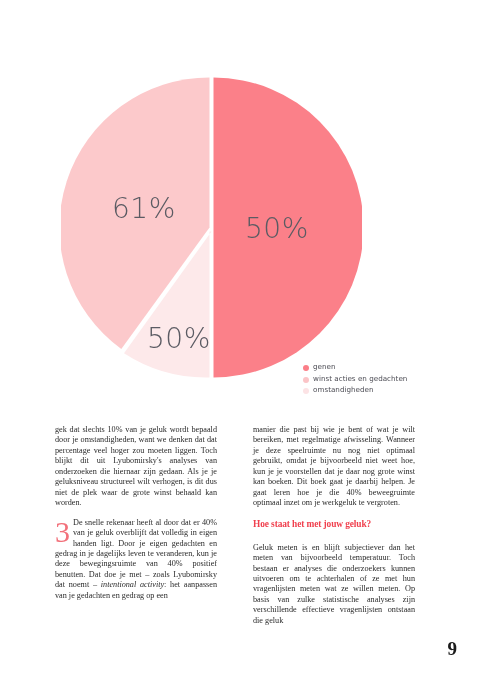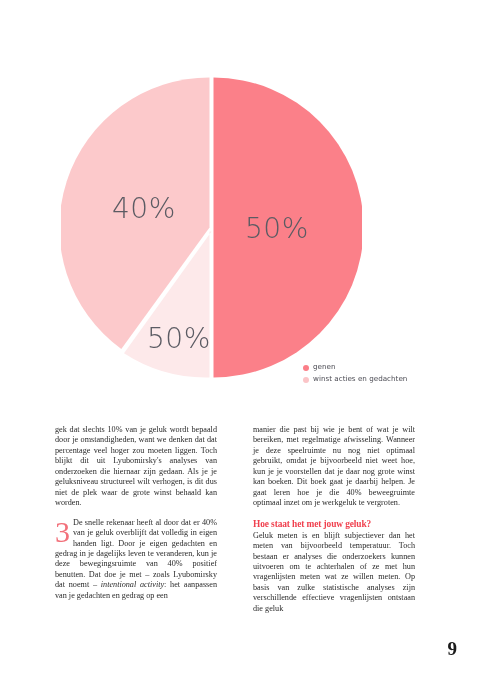--- a/index.html
+++ b/index.html
@@ -106,21 +106,21 @@
     padding-right: 3px;
     margin-top: 1px;
   }
 
   .sub-head {
     font-family: "Liberation Serif", serif;
     font-weight: bold;
     font-size: 9.4px;
     line-height: 11px;
     color: #F0404E;
-    margin: 10px 0 1px 0;
+    margin: 10px 0 13px 0;
     letter-spacing: -0.1px;
   }
   .it { font-style: italic; }
 
   
   #page-number {
     position: absolute;
     right: 33px;
     bottom: 23px;
     font-family: "Liberation Serif", serif;
@@ -137,31 +137,35 @@
   <svg id="pie-svg" viewBox="0 0 301 301">
 
     <path d="M 152.5 150.5 L 152.5 0.5 A 150 150 0 0 1 152.5 300.5 Z" fill="#FB8089"></path>
 
     <path d="M 148.5 150.5 L 148.5 0.5 A 150 150 0 0 0 60.3 271.9 Z" fill="#FCC9CB"></path>
 
     <path d="M 150.5 154.5 L 63.0 276.3 A 150 150 0 0 0 148.5 300.5 L 148.5 154.5 Z" fill="#FDE9EA"></path>
   </svg>
 
   <div class="slice-label" id="label-50">50%</div>
-  <div class="slice-label" id="label-40">40%</div>
+  <div class="slice-label" id="label-40">61%</div>
   <div class="slice-label" id="label-10">50%</div>
 
   <div id="legend">
     <div class="legend-row">
       <span class="legend-dot" style="background:#FB7E88"></span>
       <span class="legend-text">genen</span>
     </div>
     <div class="legend-row">
       <span class="legend-dot" style="background:#FBC4C7"></span>
       <span class="legend-text">winst acties en gedachten</span>
+    </div>
+    <div class="legend-row">
+      <span class="legend-dot" style="background:#FCE3E5"></span>
+      <span class="legend-text">omstandigheden</span>
     </div>
   </div>
 </div>
 
 <div id="columns">
 
   <div class="column">
     <p>gek dat slechts 10% van je geluk wordt bepaald door je omstandigheden, want we denken dat dat percentage veel hoger zou moeten liggen. Toch blijkt dit uit Lyubomirsky's analyses van onderzoeken die hiernaar zijn gedaan. Als je je geluksniveau structureel wilt verhogen, is dit dus niet de plek waar de grote winst behaald kan worden.</p>
     <p class="dropcap-para para-gap"><span class="dropcap">3</span><span>De snelle rekenaar heeft al door dat er 40% van je geluk overblijft dat volledig in eigen handen ligt. Door je eigen gedachten en gedrag in je dagelijks leven te veranderen, kun je deze bewegingsruimte van 40% positief benutten. Dat doe je met – zoals Lyubomirsky dat noemt – </span><span class="it">intentional activity</span><span>: het aanpassen van je gedachten en gedrag op een</span></p>
   </div>

